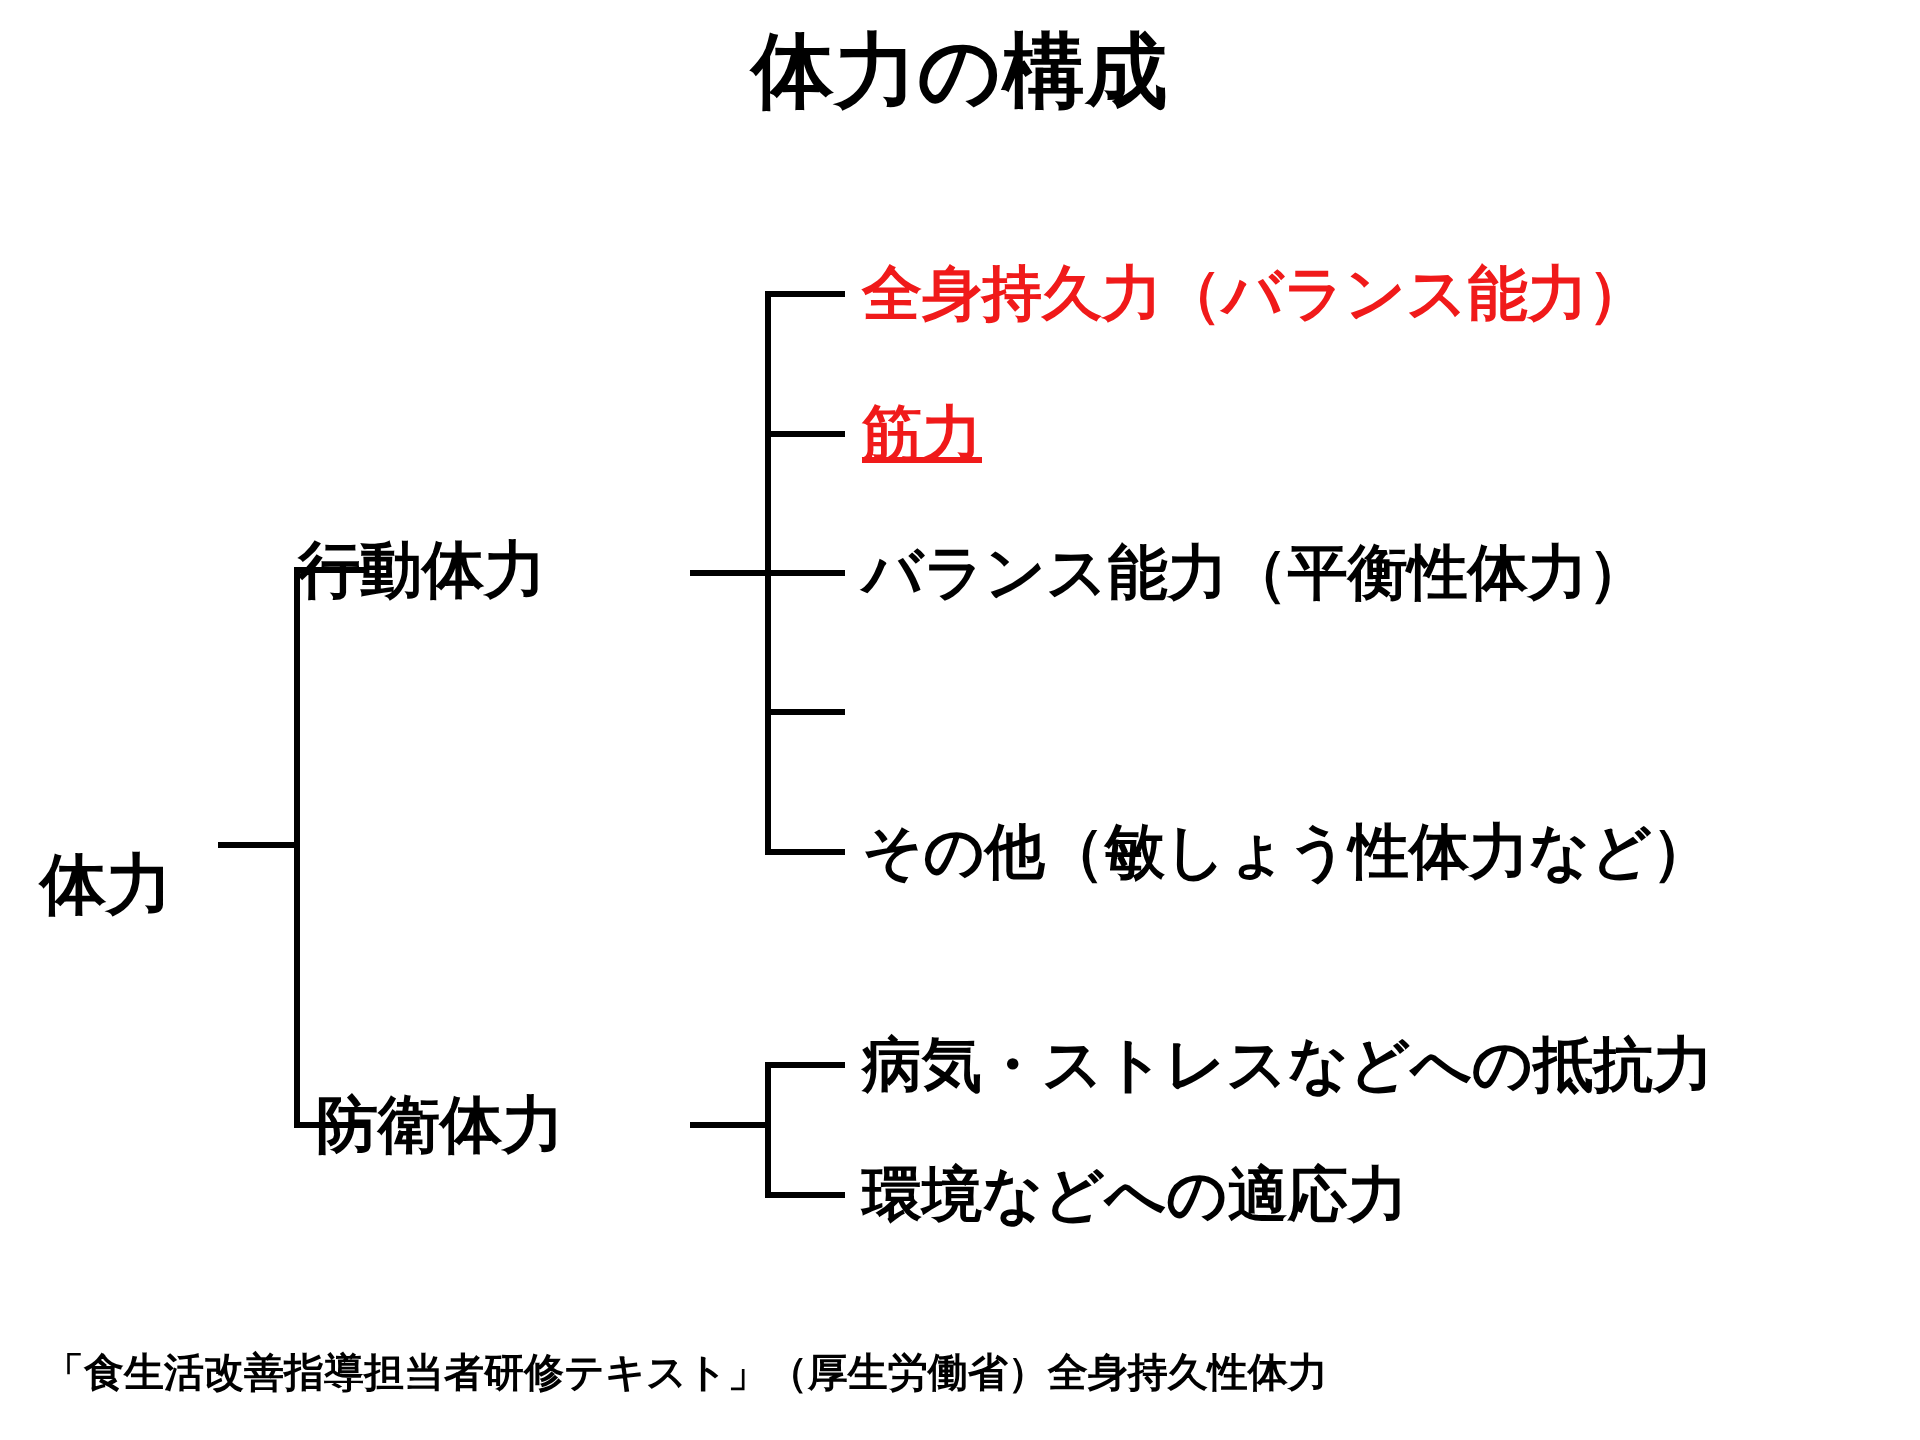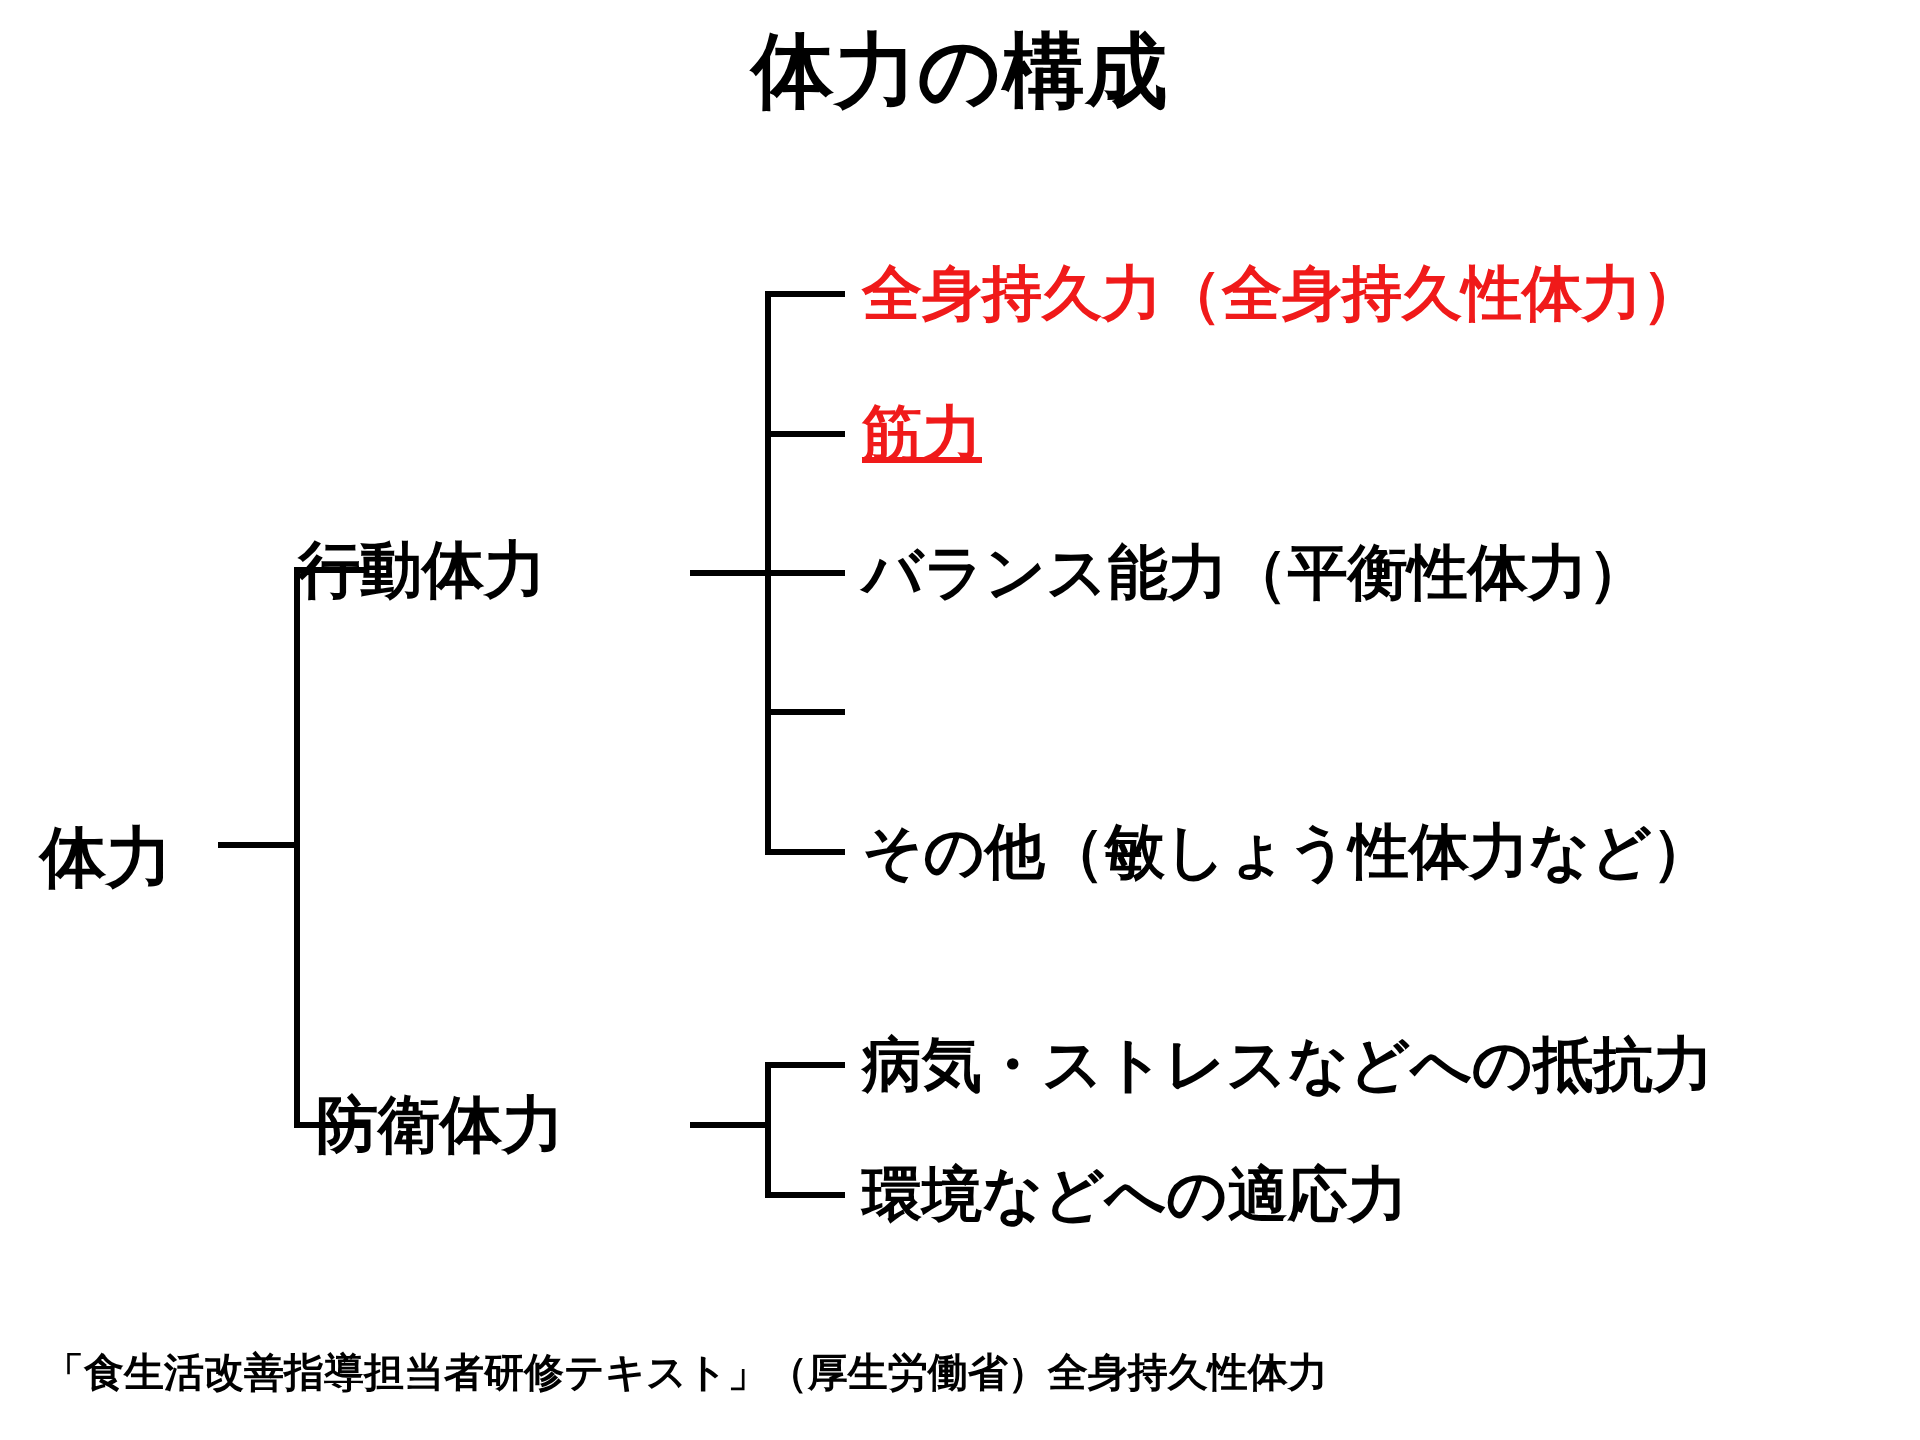--- a/index.html
+++ b/index.html
@@ -34,21 +34,21 @@
 
   
   .node {
     position: absolute;
     font-weight: 700;
     color: #000000;
     white-space: nowrap;
     line-height: 1;
     transform: translateY(-50%);
   }
-  .node.root      { font-size: 66px; left: 40px;  top: 857px; }
+  .node.root      { font-size: 66px; left: 40px;  top: 884px; }
   .node.branch    { font-size: 62px; }
   .node.branch.b1 { left: 298px; top: 570px; }
   .node.branch.b2 { left: 316px; top: 1125px; }
 
   .leaf {
     position: absolute;
     font-size: 60px;
     font-weight: 700;
     color: #000000;
     white-space: nowrap;
@@ -113,21 +113,21 @@
   <div class="ln ln-v" style="left:765px; top:1062px; height:136px;"></div>
   <div class="ln ln-h" style="left:765px; top:1062px; width:80px;"></div>
   <div class="ln ln-h" style="left:765px; top:1192px; width:80px;"></div>
 
   <div class="node root">体力</div>
 
   <div class="node branch b1">行動体力</div>
 
   <div class="node branch b2">防衛体力</div>
 
-  <div class="leaf red l1" style="color: rgb(240, 26, 26);">全身持久力（全身持久性体力）</div>
+  <div class="leaf red l1" style="color: rgb(240, 26, 26);">全身持久力（バランス能力）</div>
 
   <div class="leaf red l2" style="color: rgb(240, 26, 26); text-decoration: underline;">筋力</div>
 
   <div class="leaf l3">バランス能力（平衡性体力）</div>
 
 
   <div class="leaf l5">その他（敏しょう性体力など）</div>
 
   <div class="leaf d1">病気・ストレスなどへの抵抗力</div>
 

